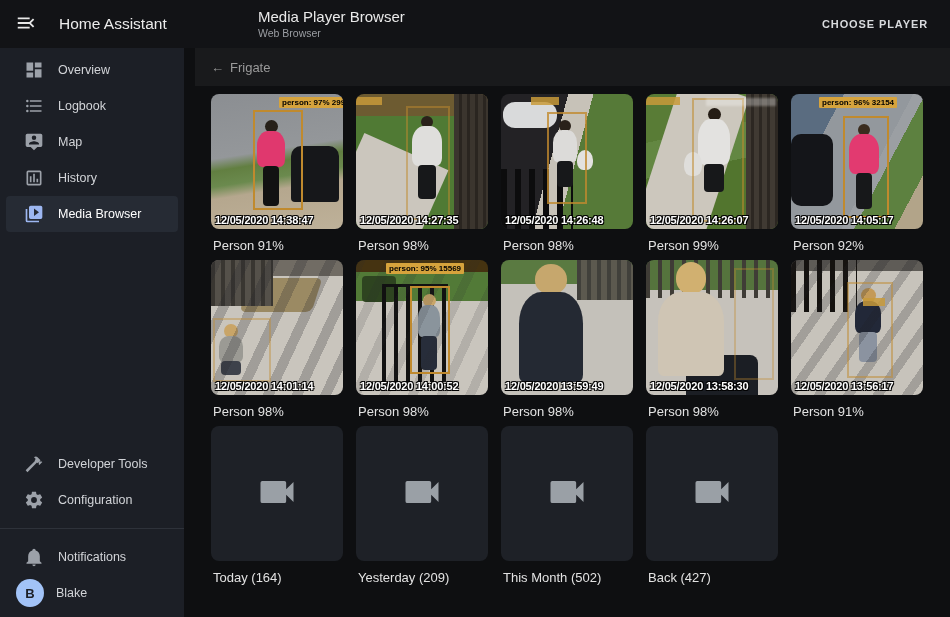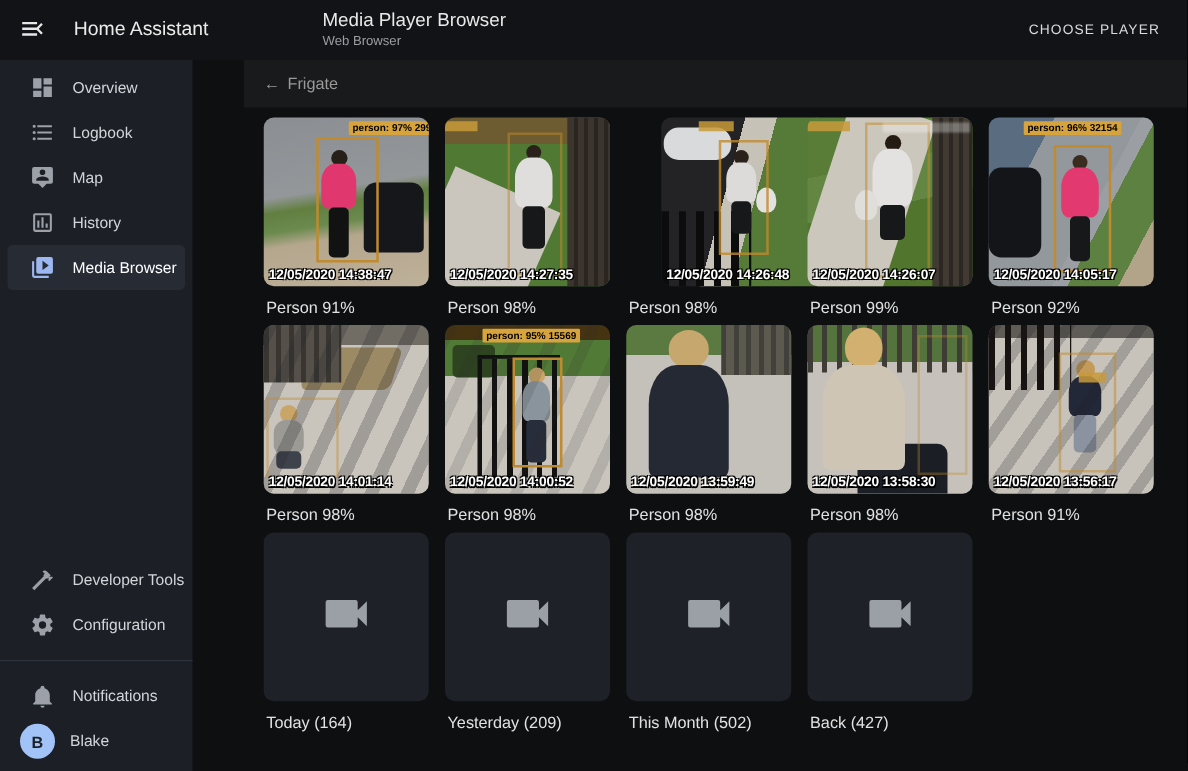--- a/index.html
+++ b/index.html
@@ -11,25 +11,25 @@
   .topbar{position:absolute;top:0;left:0;right:0;height:48px;background:#121316;
           display:flex;align-items:center;z-index:5;}
   .menu-btn{margin-left:13px;width:26px;height:26px;display:flex;align-items:center;
             justify-content:center;color:#e8e8e8;cursor:pointer;background:none;border:none;padding:0;}
   .menu-btn svg{width:22px;height:22px;}
   .ha-title{margin-left:20px;font-size:15.5px;color:#ebebeb;}
   .app-block{position:absolute;left:258px;top:50%;transform:translateY(-50%);line-height:1.25;}
   .app-title{font-size:15px;color:#e9e9e9;}
   .app-subtitle{font-size:10.5px;color:#9b9ea3;}
   .choose-player{position:absolute;right:16px;top:50%;transform:translateY(-50%);
-                 font-size:11px;font-weight:400;letter-spacing:.9px;color:#d8dadd;cursor:pointer;
+                 font-size:11px;font-weight:700;letter-spacing:.9px;color:#d8dadd;cursor:pointer;
                  background:none;border:none;}
 
   
-  .sidebar{position:absolute;top:48px;left:0;bottom:0;width:154px;background:#1c1f26;
+  .sidebar{position:absolute;top:48px;left:0;bottom:0;width:184px;background:#1c1f26;
            display:flex;flex-direction:column;padding:4px 0 6px;}
   .side-item{margin:0 6px;height:36px;border-radius:4px;display:flex;align-items:center;
              padding-left:18px;gap:14px;cursor:pointer;flex:none;}
   .side-item.selected{background:#262b34;text-align:center;}
   .s-icon{width:20px;height:20px;color:#9ca1a9;flex:none;display:flex;}
   .s-icon svg{width:20px;height:20px;}
   .side-item.selected .s-icon{color:#9db7f1;}
   .s-label{font-size:12.5px;font-weight:500;color:#d2d4d8;white-space:nowrap;}
   .side-item.selected .s-label{color:#fff;}
   .flex-spacer{flex:1;}
@@ -81,21 +81,21 @@
   .s2 .band1{display:block;left:-22px;top:52px;width:92px;height:130px;background:#cbc6bd;transform:rotate(24deg);}
   .s2 .band2{display:block;right:0;top:0;width:34px;height:100%;
              background:repeating-linear-gradient(90deg,#3b352e 0 5px,#2a2520 5px 8px);}
   .s2 .pers{left:56px;top:22px;}
   .s2 .torso{background:#dfdedc;width:30px;height:40px;}
   .s2 .legs{width:18px;}
   .s2 .bbox{display:block;left:50px;top:12px;width:44px;height:114px;opacity:.5;}
   .s2 .frag{display:block;left:0;width:26px;}
 
   
-  .s3{background:linear-gradient(105deg,#232225 0 40%,#c7c2b8 40% 55%,#567a38 55% 100%);margin-left:28px;}
+  .s3{background:linear-gradient(105deg,#232225 0 40%,#c7c2b8 40% 55%,#567a38 55% 100%);}
   .s3 .blobA{display:block;left:2px;top:8px;width:54px;height:26px;background:#d9dadb;border-radius:12px;}
   .s3 .blobB{display:block;left:0;bottom:0;width:72px;height:60px;
              background:repeating-linear-gradient(90deg,#0c0c0d 0 6px,transparent 6px 14px);}
   .s3 .pers{left:52px;top:26px;}
   .s3 .torso{background:#dcdbd9;width:24px;height:32px;}
   .s3 .legs{height:26px;}
   .s3 .pers::after{content:'';position:absolute;left:24px;top:30px;width:16px;height:20px;
                    background:#e3e2df;border-radius:50% 50% 40% 40%;}
   .s3 .bbox{display:block;left:46px;top:18px;width:40px;height:92px;opacity:.8;}
   .s3 .frag{display:block;left:30px;width:28px;}

